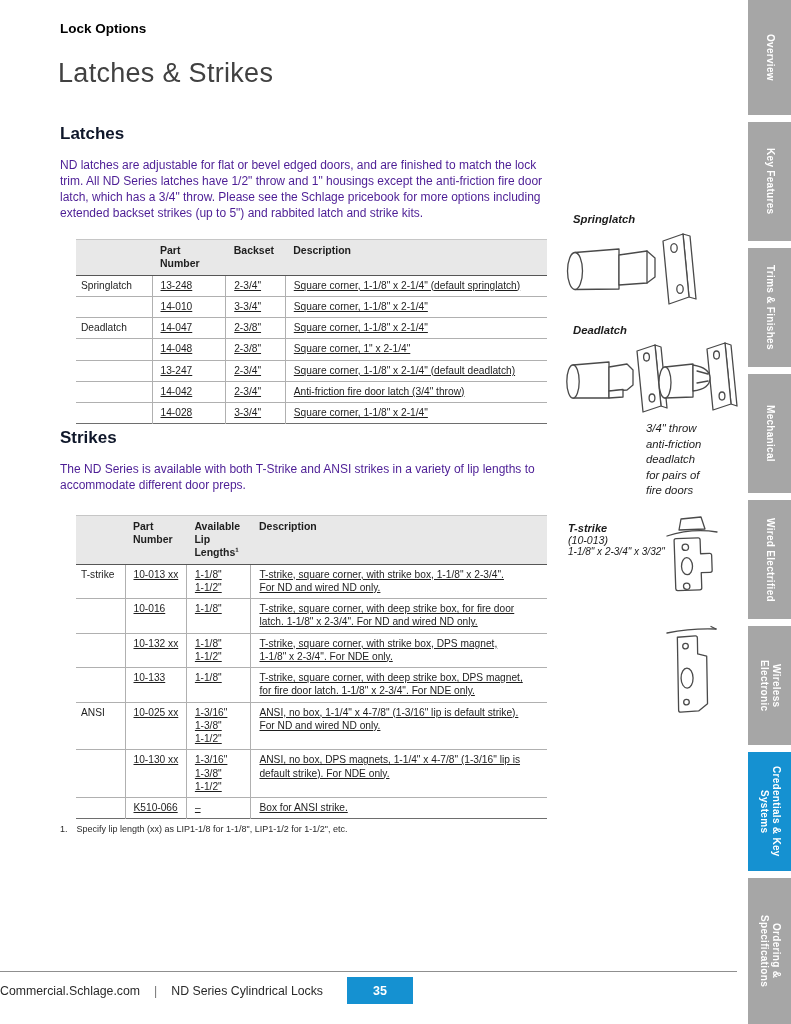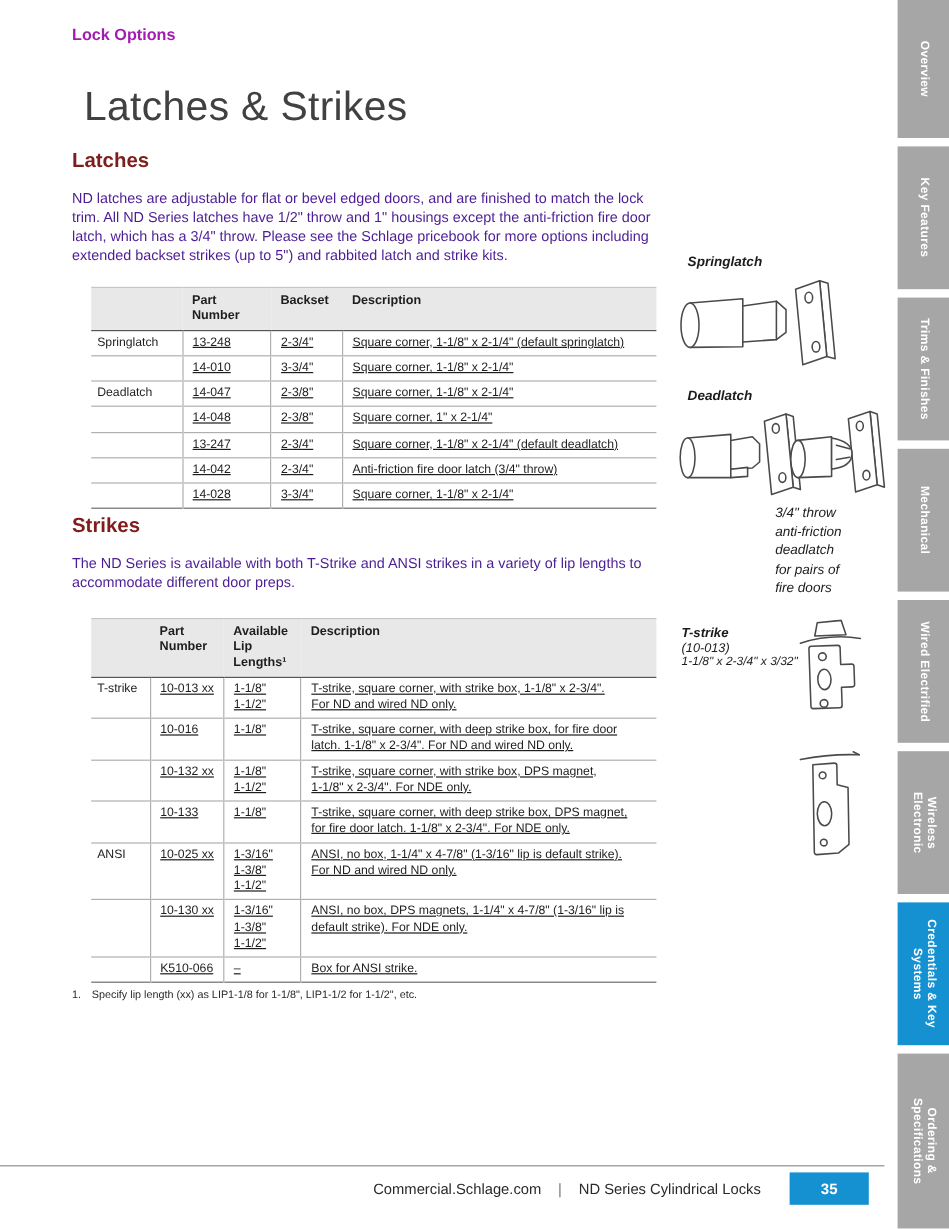--- a/index.html
+++ b/index.html
@@ -2,28 +2,28 @@
 <html><head>
 <meta charset="utf-8">
 <style>
   html,body { margin:0; padding:0; background:#ffffff; }
   .page {
     position:relative; width:791px; height:1024px; background:#ffffff;
     font-family:"Liberation Sans", sans-serif; color:#262626; overflow:hidden;
   }
 
   
-  .eyebrow { position:absolute; left:60px; top:21px; font-size:13.5px; font-weight:700; color:#a21caf; }
-  .page-title { position:absolute; left:58px; top:58px; margin:12px; font-size:34px; font-weight:400; color:#414141; letter-spacing:.3px; }
+  .eyebrow { position:absolute; left:60px; top:21px; font-size:13.5px; font-weight:700; color:#000000; }
+  .page-title { position:absolute; left:58px; top:58px; margin:0; font-size:27px; font-weight:400; color:#414141; letter-spacing:.3px; }
 
   
   .section { position:absolute; left:60px; width:487px; }
   .sec-latches { top:124px; }
   .sec-strikes { top:428px; }
-  .sec-heading { margin:0 0 13px 0; font-size:17px; font-weight:700; color:#7f1d1d; }
+  .sec-heading { margin:0 0 13px 0; font-size:17px; font-weight:700; color:#0f172a; }
   .intro { margin:0 0 18px 0; font-size:12px; line-height:1.34; color:#4c1d95; width:497px; }
   .sec-strikes .intro { margin-bottom:22px; }
 
   
   table { border-collapse:collapse; table-layout:fixed; font-size:10.2px; color:#1e1e1e; border-bottom:1px solid #6e6e6e;margin-left:16px; }
   thead th { background:#e8e8e8; font-weight:700; font-size:10.5px; text-align:left; vertical-align:top;
              padding:4px 4px 4px 8px; border-top:1px solid #c6c6c6; border-bottom:1px solid #565656; line-height:1.25; }
   thead th:first-child { padding-left:5px; }
   tbody td { padding:3px 3px 4px 8px; vertical-align:top; line-height:1.3; }
   tbody td:first-child { padding-left:5px; }
@@ -48,21 +48,21 @@
   .tab { background:#a6a6a6; color:#ffffff; font-weight:700; font-size:10px; letter-spacing:.3px;
          writing-mode:vertical-rl; display:flex; align-items:center; justify-content:center;
          text-align:center; height:119px; line-height:1.2; white-space:pre-line; }
   .tab:first-child { height:115px; }
   .tab:last-child { flex:1; height:auto; }
   .tab.active { background:#1591d1; }
 
   
   .footer-rule { position:absolute; left:0; top:971px; width:737px; border-top:1px solid #8f8f8f; }
   .footer { position:absolute; top:977px; left:0; width:737px; box-sizing:border-box; padding-right:13px;
-            display:flex; justify-content:flex-end; align-items:center; gap:14px; font-size:12.3px; color:#2a2a2a; }
+            display:flex; align-items:center; gap:14px; font-size:12.3px; color:#2a2a2a; }
   .footer .sep { color:#777; }
   .pagebox { width:66px; height:27px; background:#1591d1; color:#fff; font-weight:700; font-size:12.5px;
              display:flex; align-items:center; justify-content:center; margin-left:10px; }
 </style>
 </head>
 <body>
 
 <div class="page">
 
   <div class="eyebrow">Lock Options</div>

